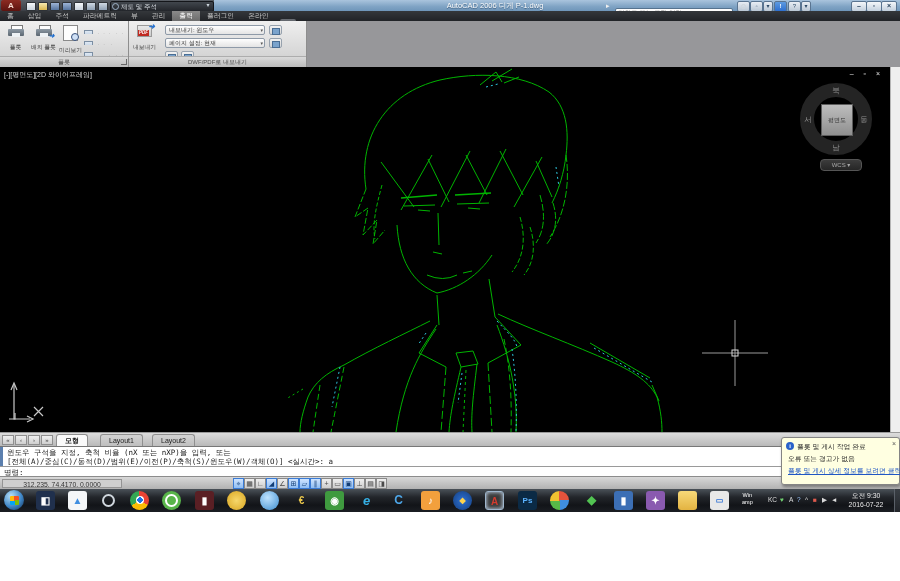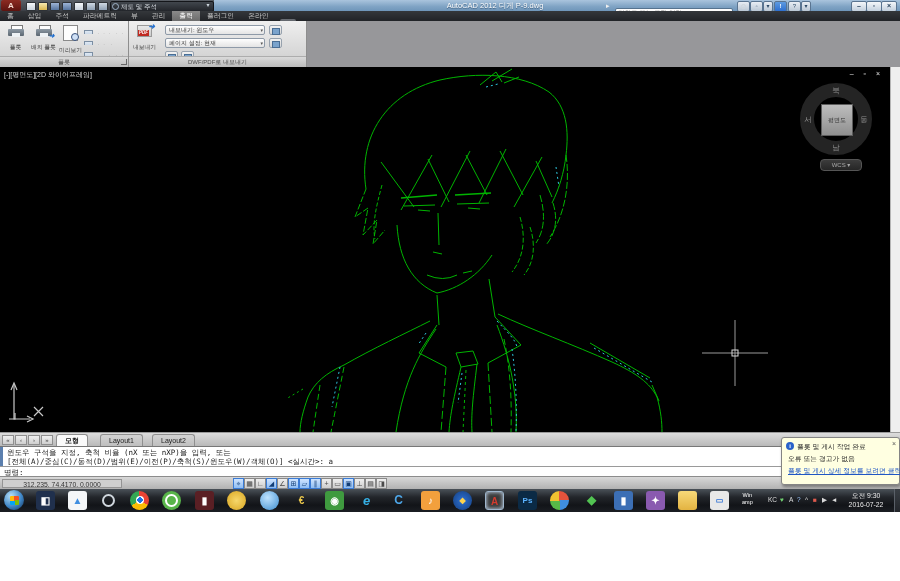--- a/index.html
+++ b/index.html
@@ -129,21 +129,21 @@
     <div class="abs qi" style="left:38px;background:linear-gradient(#f7e9b0,#d9b64f)"></div>
     <div class="abs qi" style="left:50px;background:linear-gradient(#9db4d6,#55739d)"></div>
     <div class="abs qi" style="left:62px;background:linear-gradient(#9db4d6,#55739d)"></div>
     <div class="abs qi" style="left:74px"></div>
     <div class="abs qi" style="left:86px;background:linear-gradient(#cfd8e2,#8fa0b4)"></div>
     <div class="abs qi" style="left:98px;background:linear-gradient(#cfd8e2,#8fa0b4)"></div>
     <div class="abs wsdd">제도 및 주석</div>
     <div class="abs wsgear"></div>
     <div class="abs wsarr">▾</div>
   </div>
-  <div class="abs wintitle">AutoCAD 2012   디게 P-9.dwg</div>
+  <div class="abs wintitle">AutoCAD 2006   디게 P-1.dwg</div>
   <div class="abs tcaret">▸</div>
   <div class="abs searchbox">
     <input placeholder="키워드 또는 구절 입력" style="">
   </div>
   <div class="abs tico" style="left:737px"><span class="ring" style="width:3px;height:3px;border-width:1px;margin-top:2px"></span></div>
   <div class="abs tico" style="left:750px">◦</div>
   <div class="abs tico" style="left:763px;width:8px">▾</div>
   <div class="abs tico blue" style="left:774px">!</div>
   <div class="abs tico" style="left:788px">?</div>
   <div class="abs tico" style="left:801px;width:8px">▾</div>

